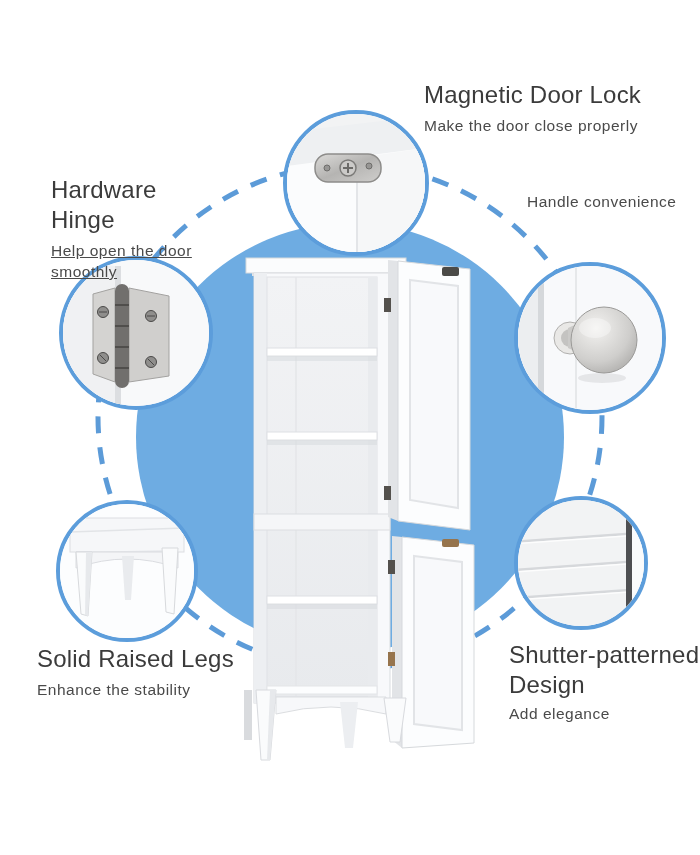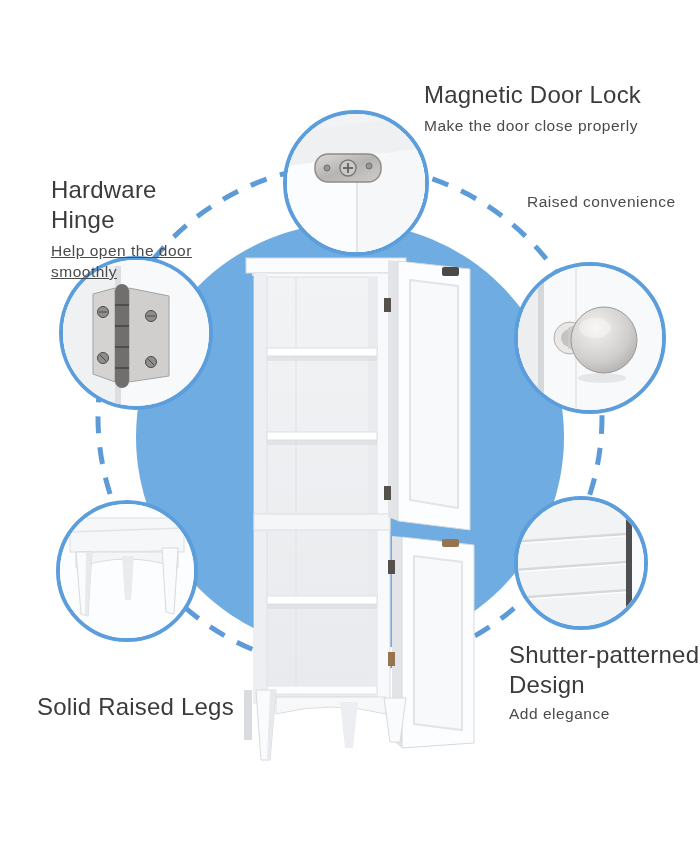--- a/index.html
+++ b/index.html
@@ -27,21 +27,21 @@
   .callout h3{
     margin:0;font-size:24px;font-weight:normal;color:#3B3B3B;line-height:1.25;letter-spacing:0.2px;
   }
   .callout p{
     margin:6px 0 0 0;font-size:15.5px;color:#4A4A4A;line-height:1.35;letter-spacing:0.5px;
   }
   .c1{left:424px;top:80px;}
   .c2{left:27px;top:175px;width:170px;margin-left:24px;}
   .c2 p{width:160px;text-decoration:underline;}
   .c3{left:527px;top:186px;}
-  .c4{left:37px;top:644px;margin-top:48px;}
+  .c4{left:37px;top:644px;}
   .c5{left:509px;top:640px;width:195px;}
   .c5 p{margin-top:4px;}
 </style>
 </head>
 <body>
 
 <div class="stage">
 
   <svg class="dash-ring" viewBox="0 0 700 855">
     <circle cx="350" cy="417" r="252" fill="none" stroke="#5C9BD8" stroke-width="5" stroke-dasharray="17 14"></circle>
@@ -205,23 +205,24 @@
 
   <div class="callout c1">
     <h3>Magnetic Door Lock</h3>
     <p>Make the door close properly</p>
   </div>
   <div class="callout c2">
     <h3>Hardware Hinge</h3>
     <p>Help open the door smoothly</p>
   </div>
   <div class="callout c3">
-    <p>Raised convenience</p>
+    <p>Handle convenience</p>
   </div>
   <div class="callout c4">
     <h3>Solid Raised Legs</h3>
+    <p>Enhance the stability</p>
   </div>
   <div class="callout c5">
     <h3>Shutter-patterned Design</h3>
     <p>Add elegance</p>
   </div>
 
 </div>
 
 </body></html>

